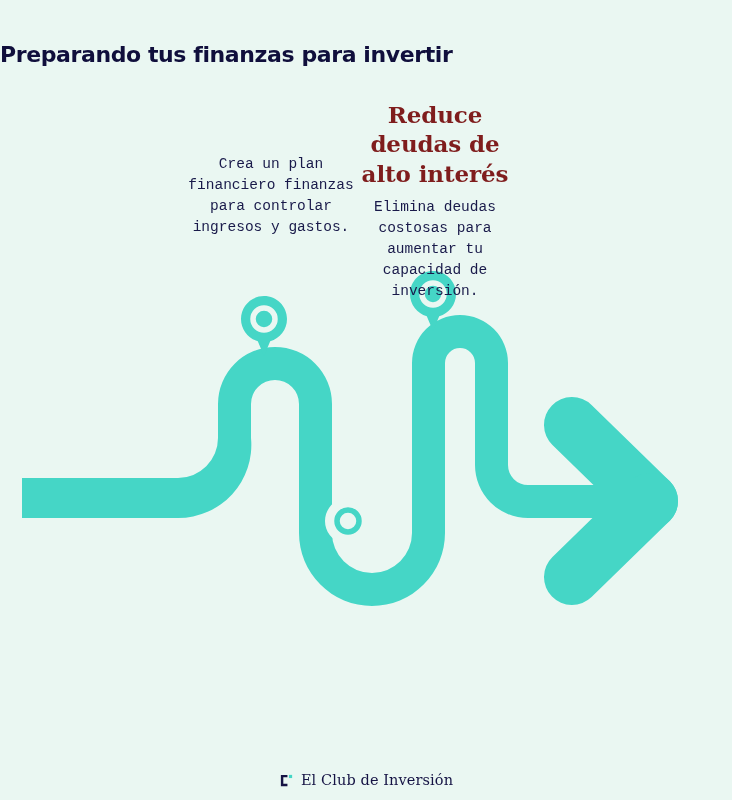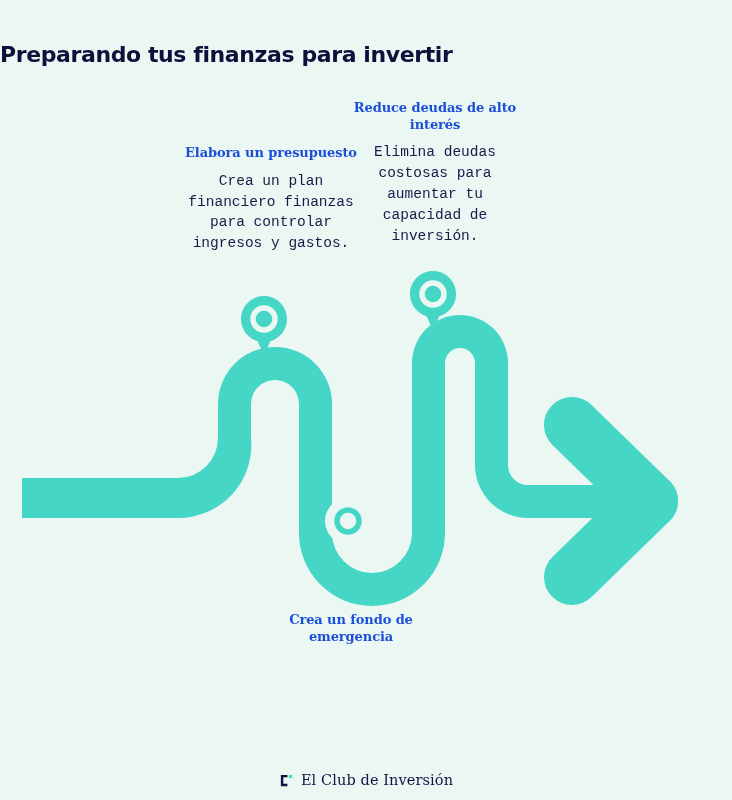--- a/index.html
+++ b/index.html
@@ -46,23 +46,23 @@
 
   
   .step {
     position: absolute;
     text-align: center;
     color: #100f3c;
   }
   .step .head {
     font-family: "DejaVu Serif", serif;
     font-weight: bold;
-    font-size: 13px;
+    font-size: 23px;
     line-height: 1.28;
-    color: #1d4ed8;
+    color: #7f1d1d;
     letter-spacing: -0.1px;
   }
   .step .body {
     font-family: Liberation Mono, monospace;
     font-weight: normal;
     font-size: 14.5px;
     line-height: 1.44;
     color: #191a4a;
     margin-top: 9px;
   }
@@ -173,31 +173,29 @@
       <circle cx="23" cy="23" r="11" fill="none" stroke="#eaf7f2" stroke-width="5.5"></circle>
     </g>
 
     <g transform="translate(325,498)">
       <use href="#pin-shape" fill="#eaf7f2"></use>
       <circle cx="23" cy="23" r="11" fill="none" stroke="#45d6c6" stroke-width="5.5"></circle>
     </g>
   </svg>
 
   <div class="step" id="step-budget">
-    <div class="head">Elabora un presupuesto</div>
     <div class="body">Crea un plan financiero finanzas para controlar ingresos y gastos.</div>
   </div>
 
   <div class="step" id="step-debt">
     <div class="head">Reduce deudas de alto interés</div>
     <div class="body">Elimina deudas costosas para aumentar tu capacidad de inversión.</div>
   </div>
 
   <div class="step" id="step-fund">
-    <div class="head">Crea un fondo de emergencia</div>
   </div>
 
   <div class="footer">
     <svg class="logo-mark" viewBox="0 0 16 16">
       <path d="M2 2 H9 V4.6 H4.6 V11.4 H9 V14 H2 Z" fill="#151344"></path>
       <rect x="10.6" y="2" width="3.4" height="3.4" fill="#45d6c6"></rect>
     </svg>
     <span class="brand">El Club de Inversión</span>
   </div>
 

